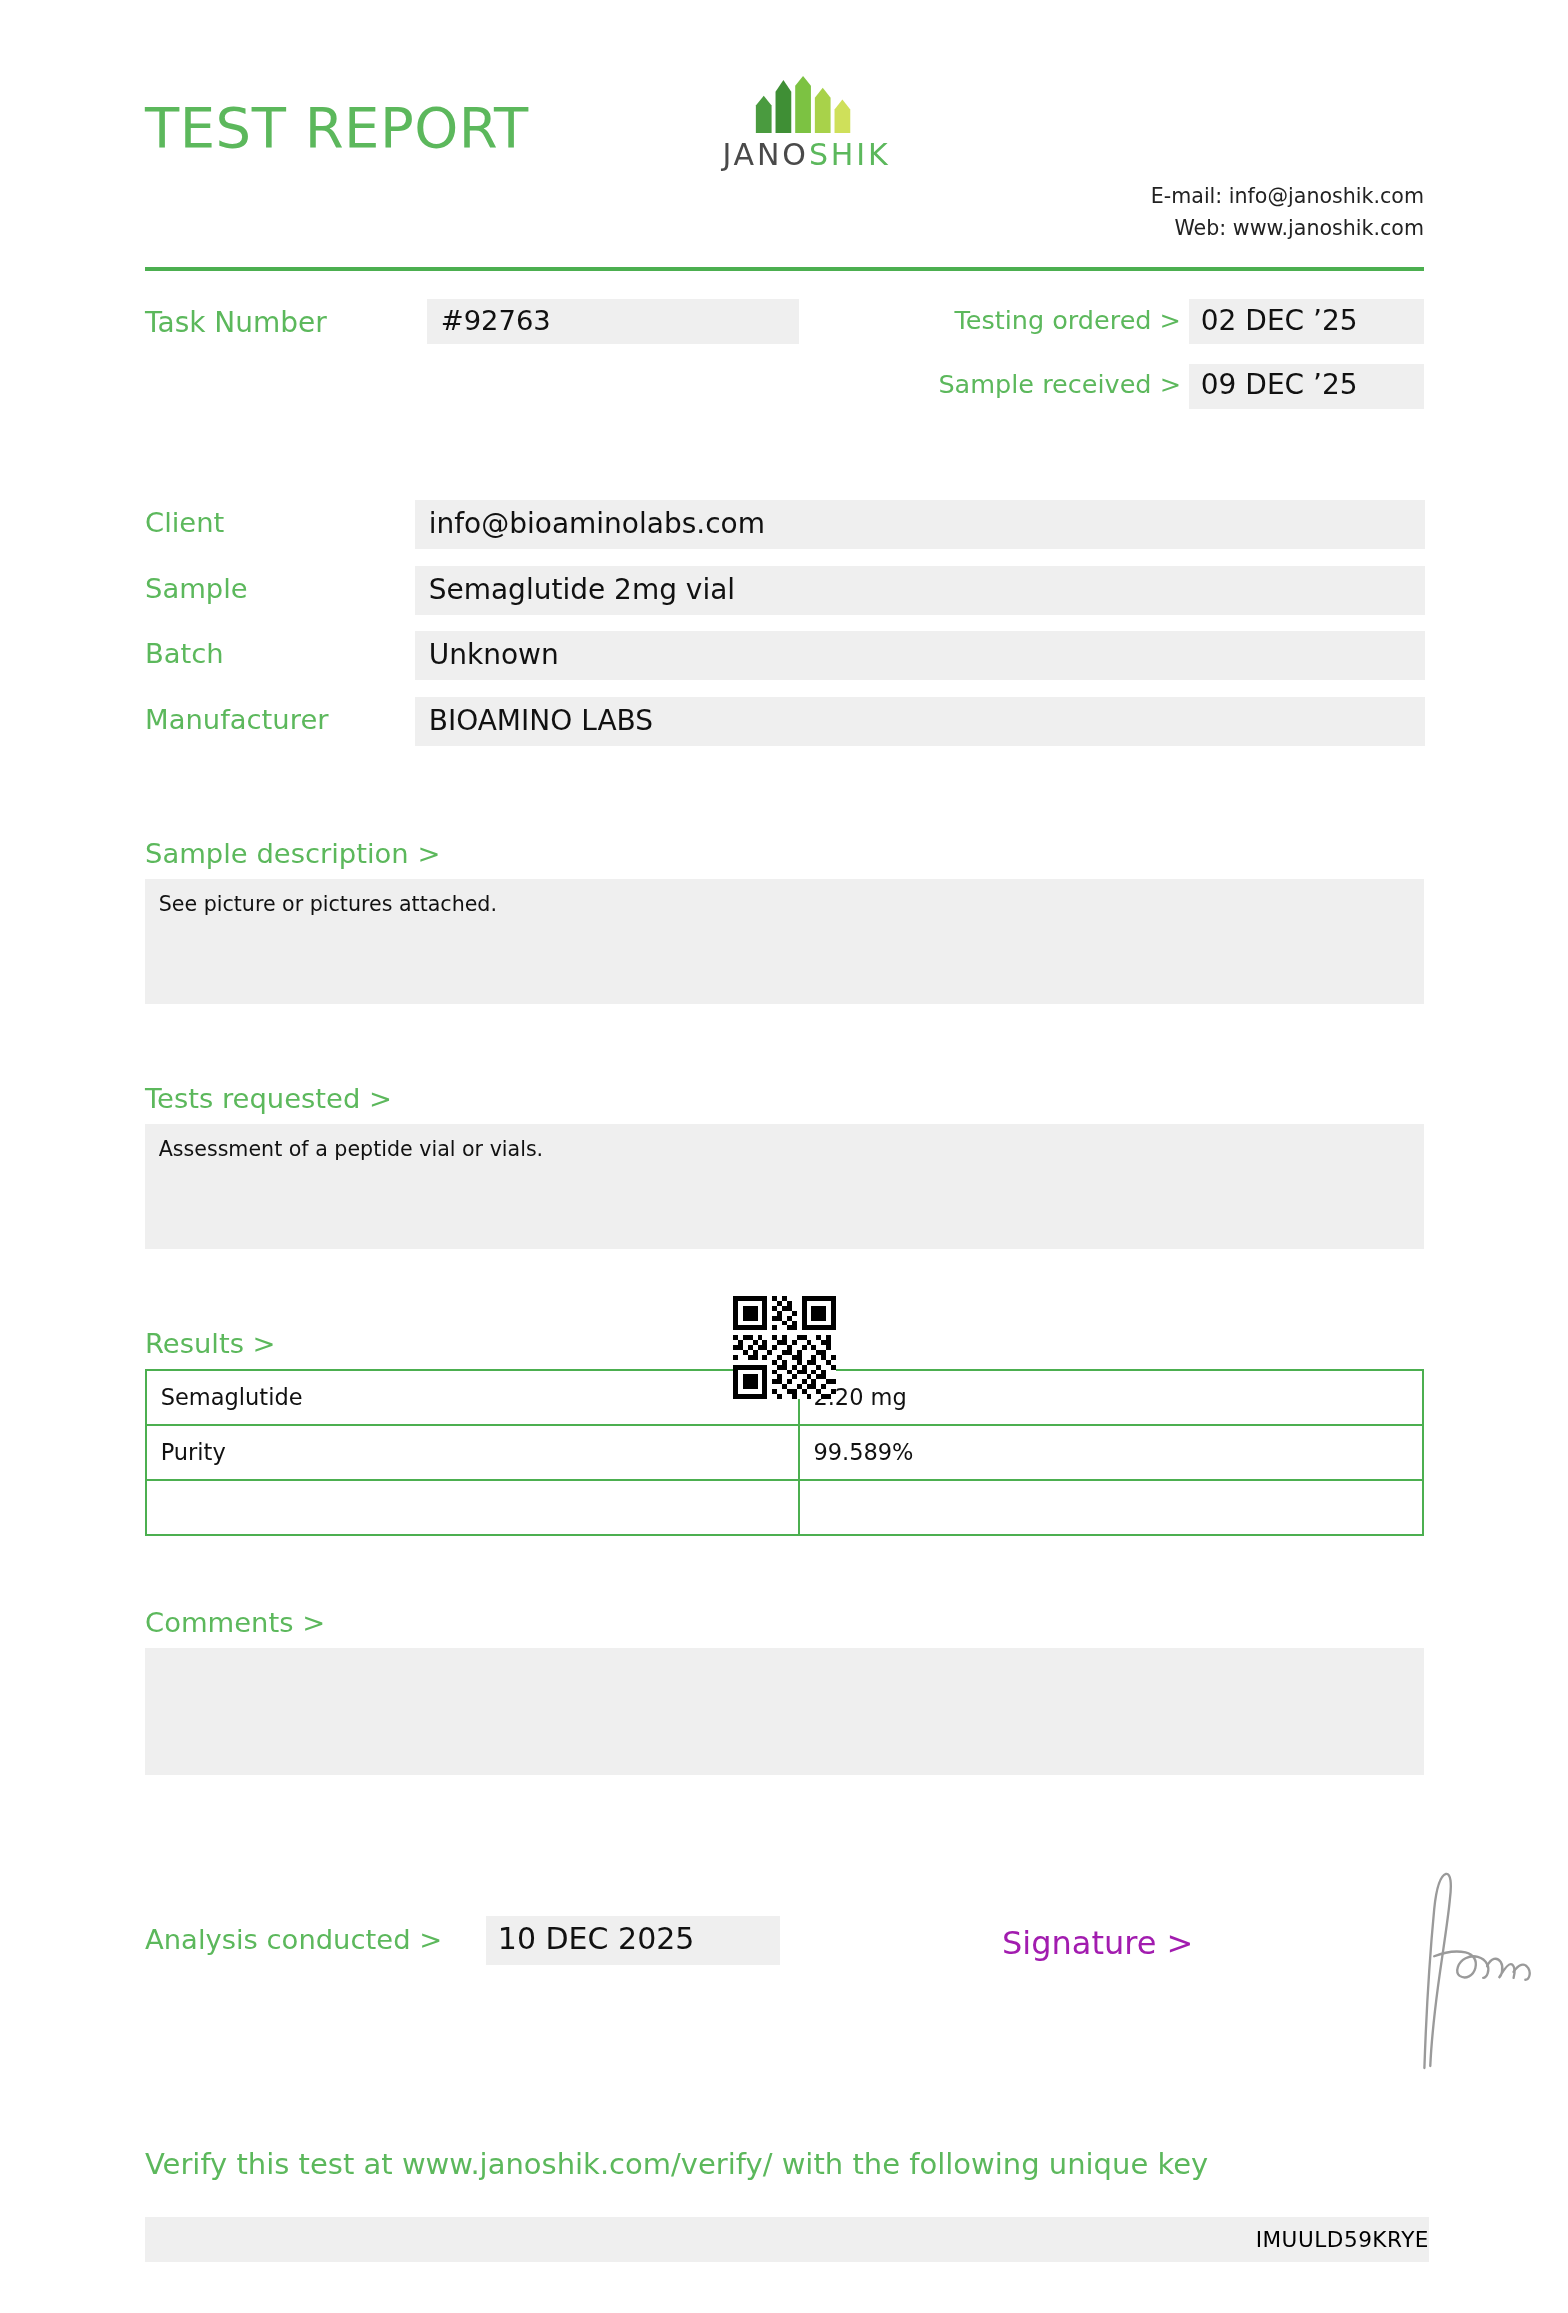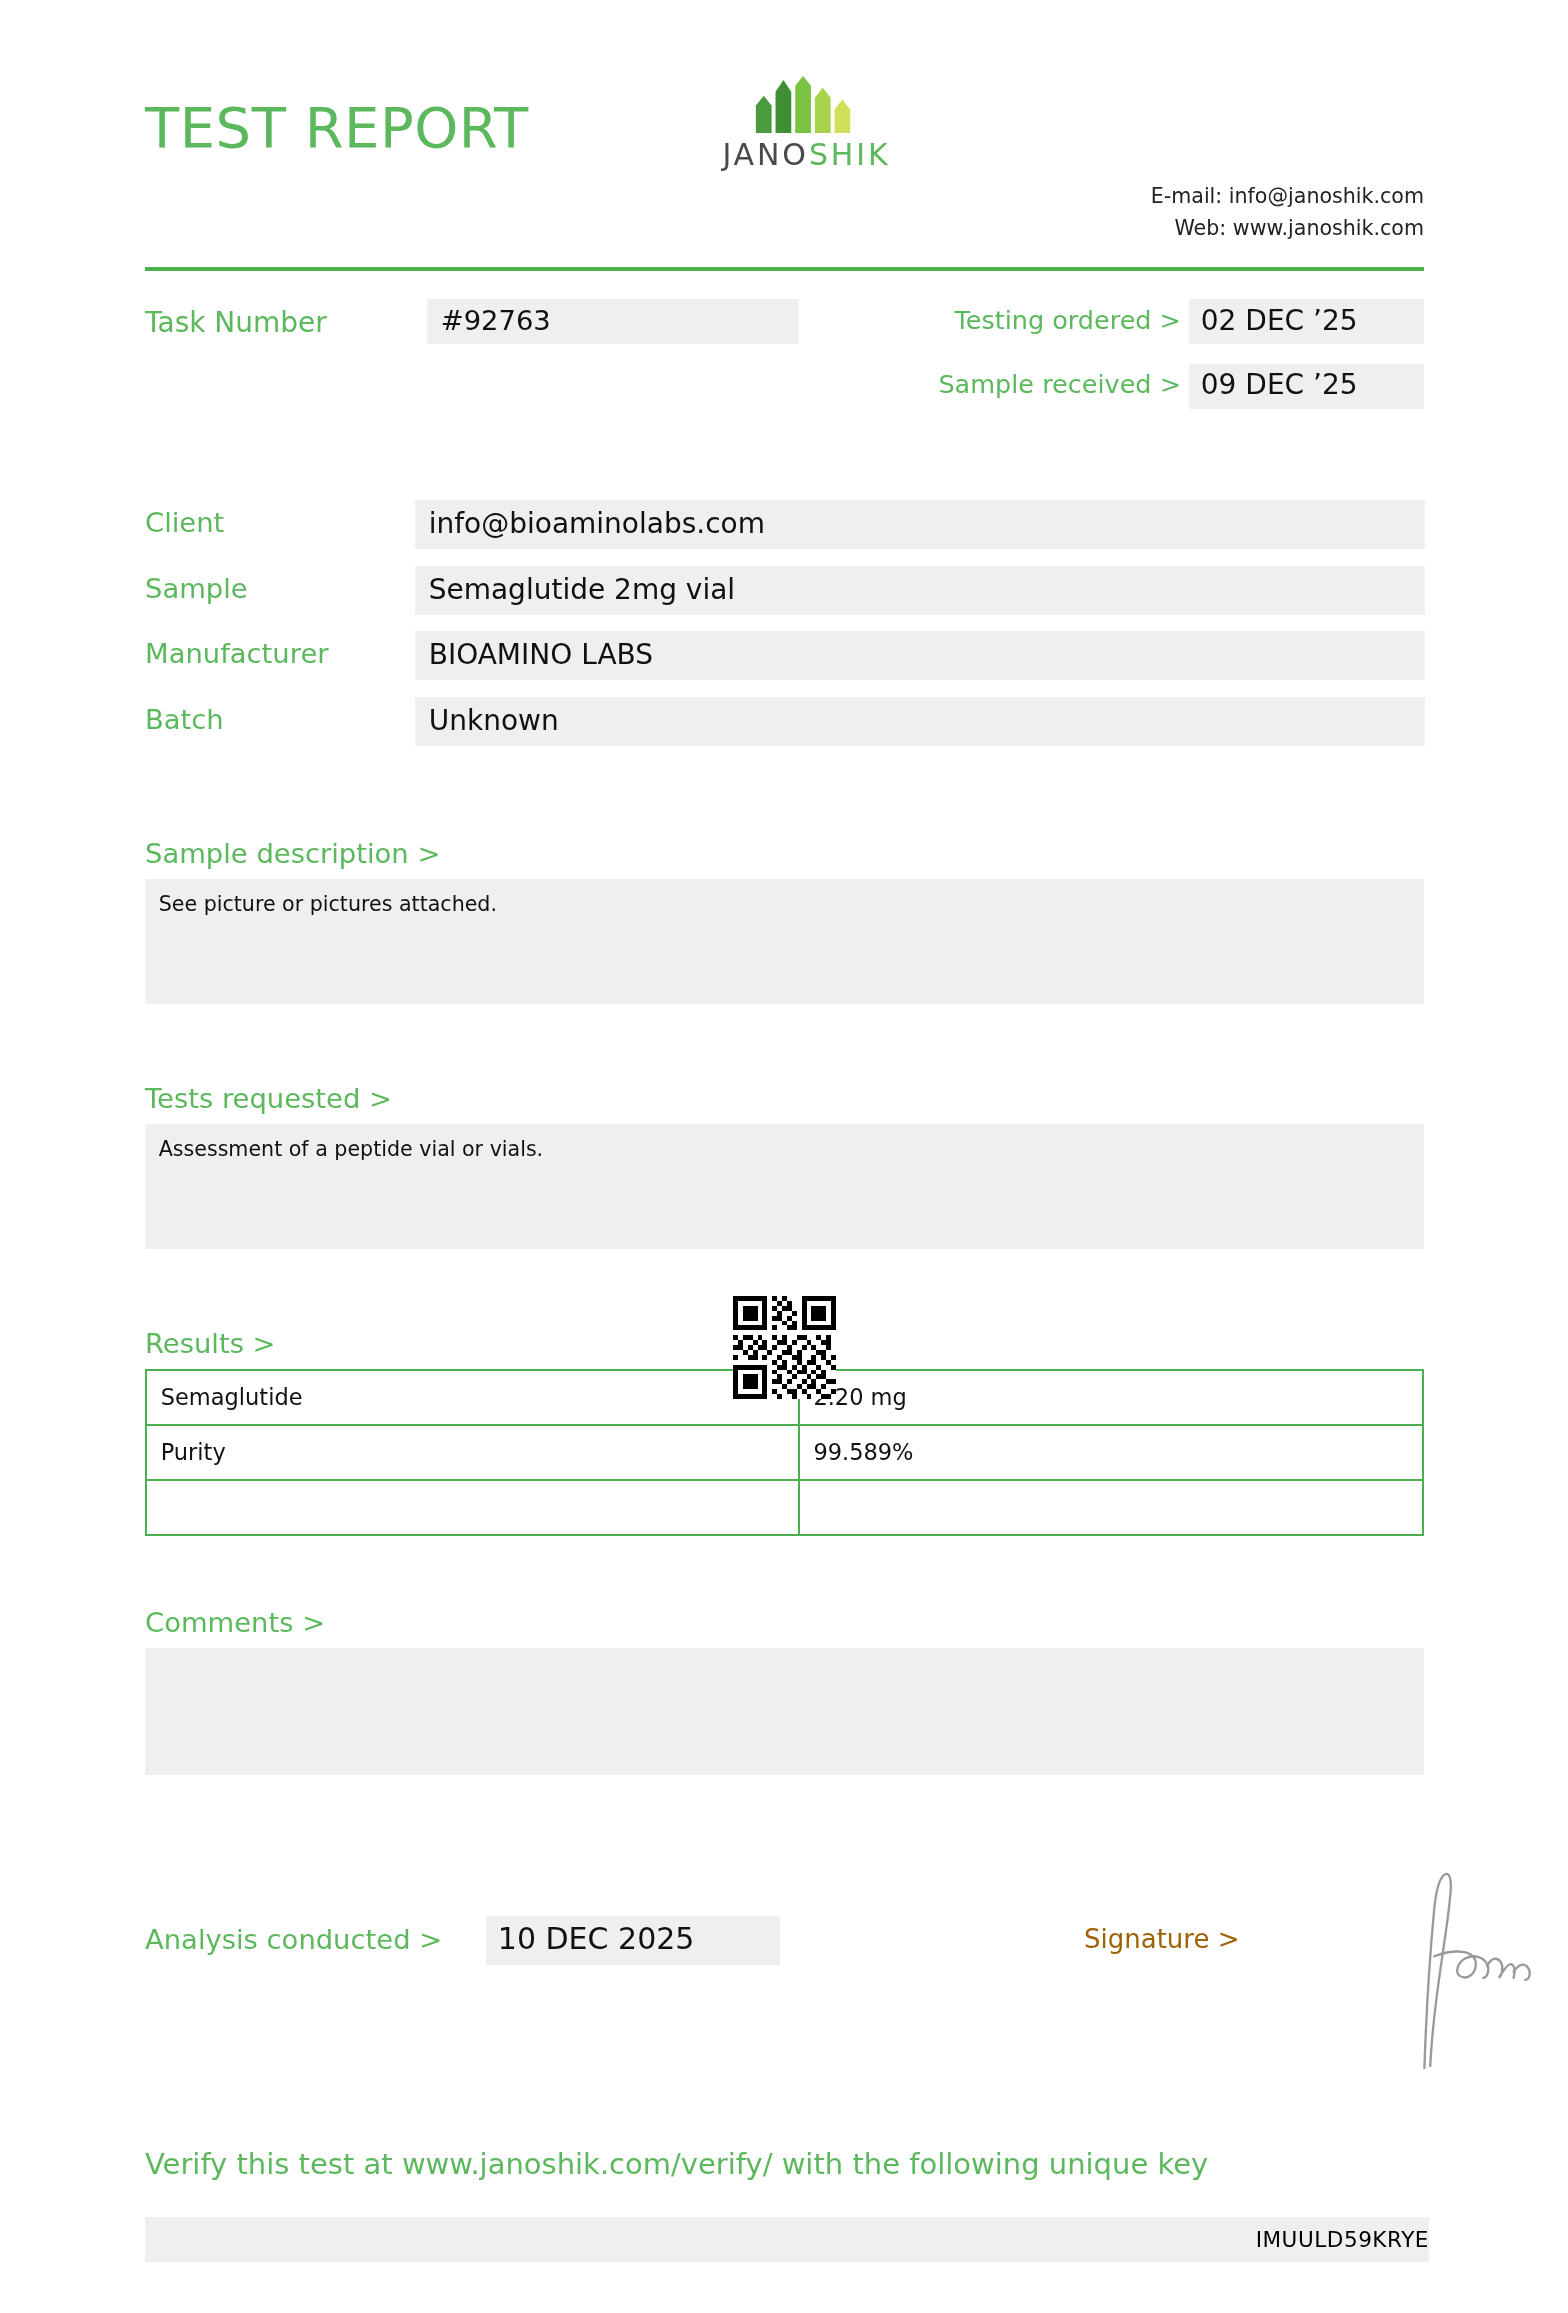--- a/index.html
+++ b/index.html
@@ -253,24 +253,24 @@
     width: 294px;
     height: 49px;
     background: #efefef;
     font-size: 30px;
     color: #111;
     padding: 4.9px 0 0 11.8px;
     box-sizing: border-box;
   }
   .sig-label {
     position: absolute;
-    left: 939px;
+    left: 857px;
     top: 7.8px;
-    font-size: 26px;
-    color: #a16207;
+    font-size: 32px;
+    color: #a21caf;
     white-space: nowrap;
   }
   .signature {
     position: absolute;
     left: 1250px;
     top: -54px;
     width: 147px;
     height: 216px;
   }
 
@@ -347,26 +347,26 @@
     <div class="info-block">
       <div class="info-row">
         <div class="info-label">Client</div>
         <div class="info-value">info@bioaminolabs.com</div>
       </div>
       <div class="info-row">
         <div class="info-label">Sample</div>
         <div class="info-value">Semaglutide 2mg vial</div>
       </div>
       <div class="info-row">
+        <div class="info-label">Batch</div>
+        <div class="info-value">Unknown</div>
+      </div>
+      <div class="info-row">
         <div class="info-label">Manufacturer</div>
         <div class="info-value">BIOAMINO LABS</div>
-      </div>
-      <div class="info-row">
-        <div class="info-label">Batch</div>
-        <div class="info-value">Unknown</div>
       </div>
     </div>
 
     <div class="section sec-desc">
       <div class="section-heading">Sample description &gt;</div>
       <div class="section-box">See picture or pictures attached.</div>
     </div>
 
     <div class="section sec-tests">
       <div class="section-heading">Tests requested &gt;</div>

